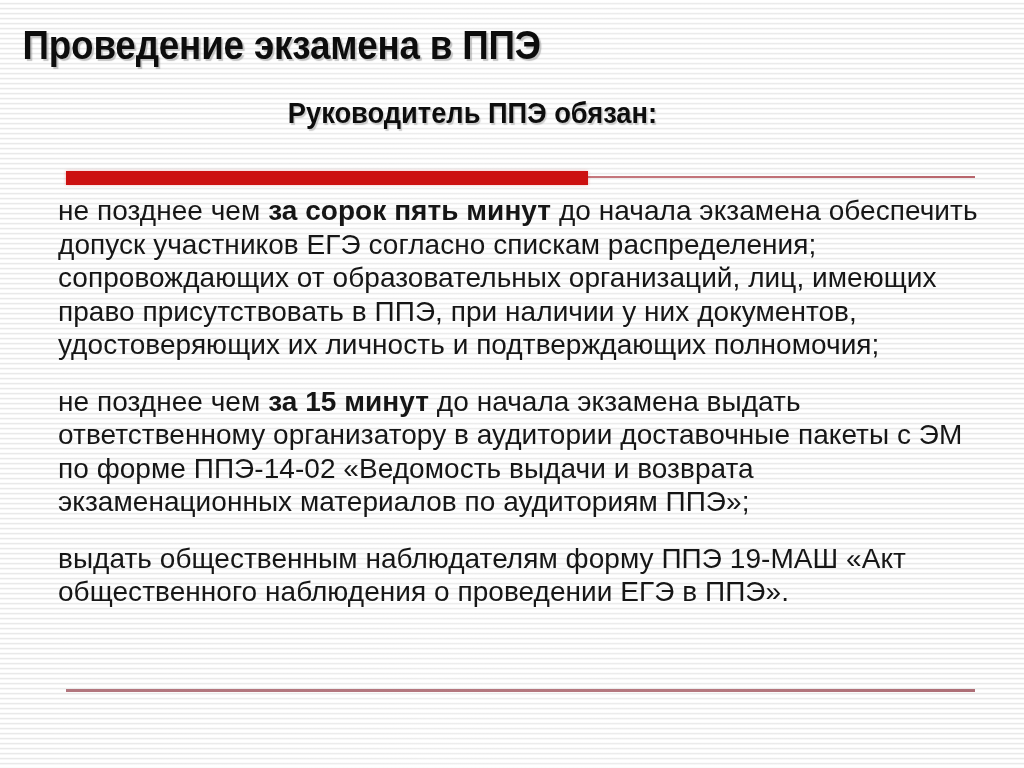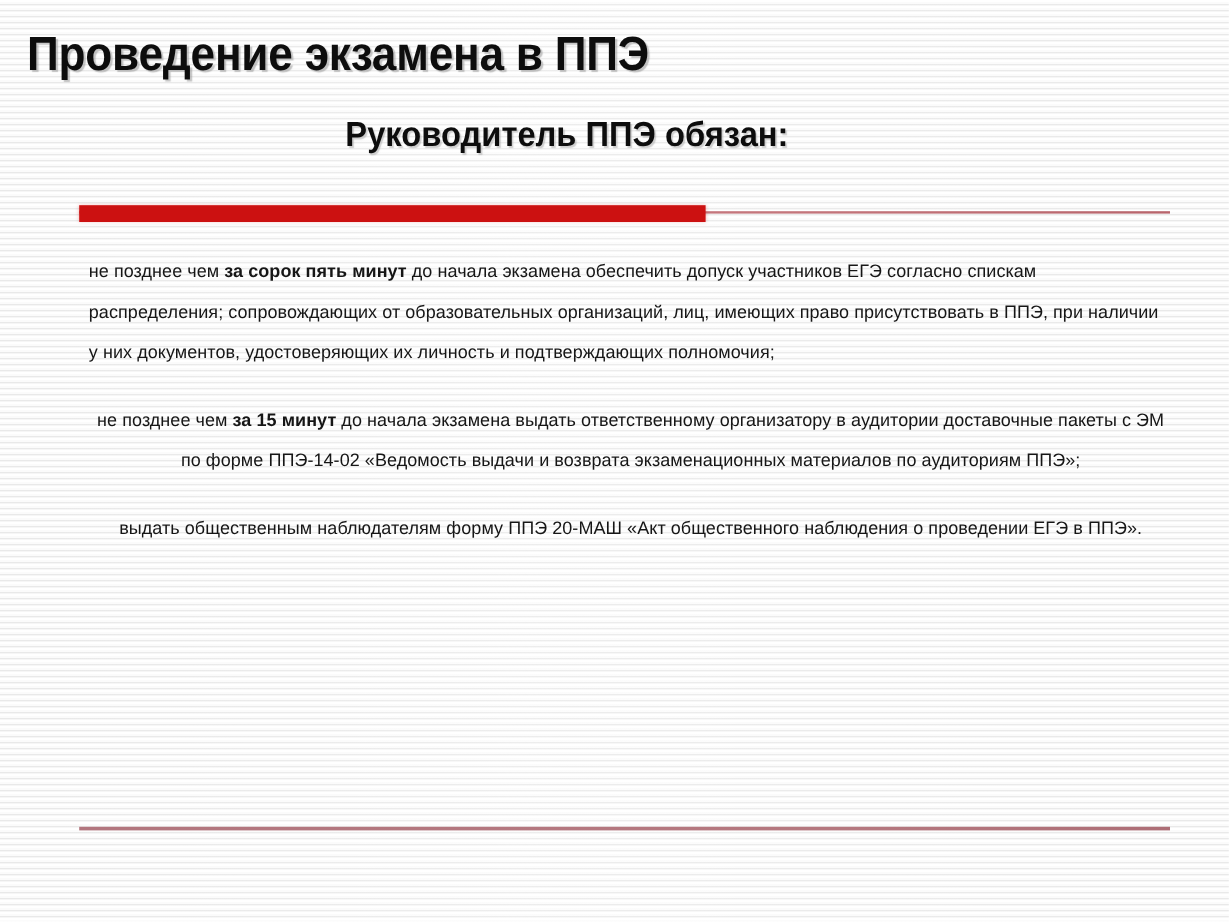--- a/index.html
+++ b/index.html
@@ -134,30 +134,29 @@
   
   .body-copy {
     position: absolute;
     left: 58px;
     top: 194px;
     width: 935px;
     z-index: 3;
     color: #161616;
   }
   .para {
-    margin: 16px;
-    font-size: 15px;
+    margin: 0;
+    font-size: 28px;
     line-height: 33.5px;
     font-weight: normal;
     color: #161616;
     letter-spacing: 0.05px;
   }
   .para + .para {
     margin-top: 23px;
-    text-align: center;
   }
   .para .b {
     font-weight: bold;
   }
 </style>
 </head>
 <body>
 
 <div id="slide">
 
@@ -170,18 +169,18 @@
   </div>
 
   <div class="rule-top">
     <div class="rule-thin"></div>
     <div class="rule-thick"></div>
   </div>
 
   <div class="body-copy">
     <p class="para"><span>не позднее чем </span><span class="b">за сорок пять минут</span><span> до начала экзамена обеспечить допуск участников ЕГЭ согласно спискам распределения; сопровождающих от образовательных организаций, лиц, имеющих право присутствовать в ППЭ, при наличии у них документов, удостоверяющих их личность и подтверждающих полномочия;</span></p>
     <p class="para"><span>не позднее чем </span><span class="b">за 15 минут</span><span> до начала экзамена выдать ответственному организатору в аудитории доставочные пакеты с ЭМ по форме ППЭ-14-02 «Ведомость выдачи и возврата экзаменационных материалов по аудиториям ППЭ»;</span></p>
-    <p class="para"><span>выдать общественным наблюдателям форму ППЭ 20-МАШ «Акт общественного наблюдения о проведении ЕГЭ в ППЭ».</span></p>
+    <p class="para"><span>выдать общественным наблюдателям форму ППЭ 19-МАШ «Акт общественного наблюдения о проведении ЕГЭ в ППЭ».</span></p>
   </div>
 
   <div class="rule-bottom"></div>
 
 </div>
 
 </body></html>

